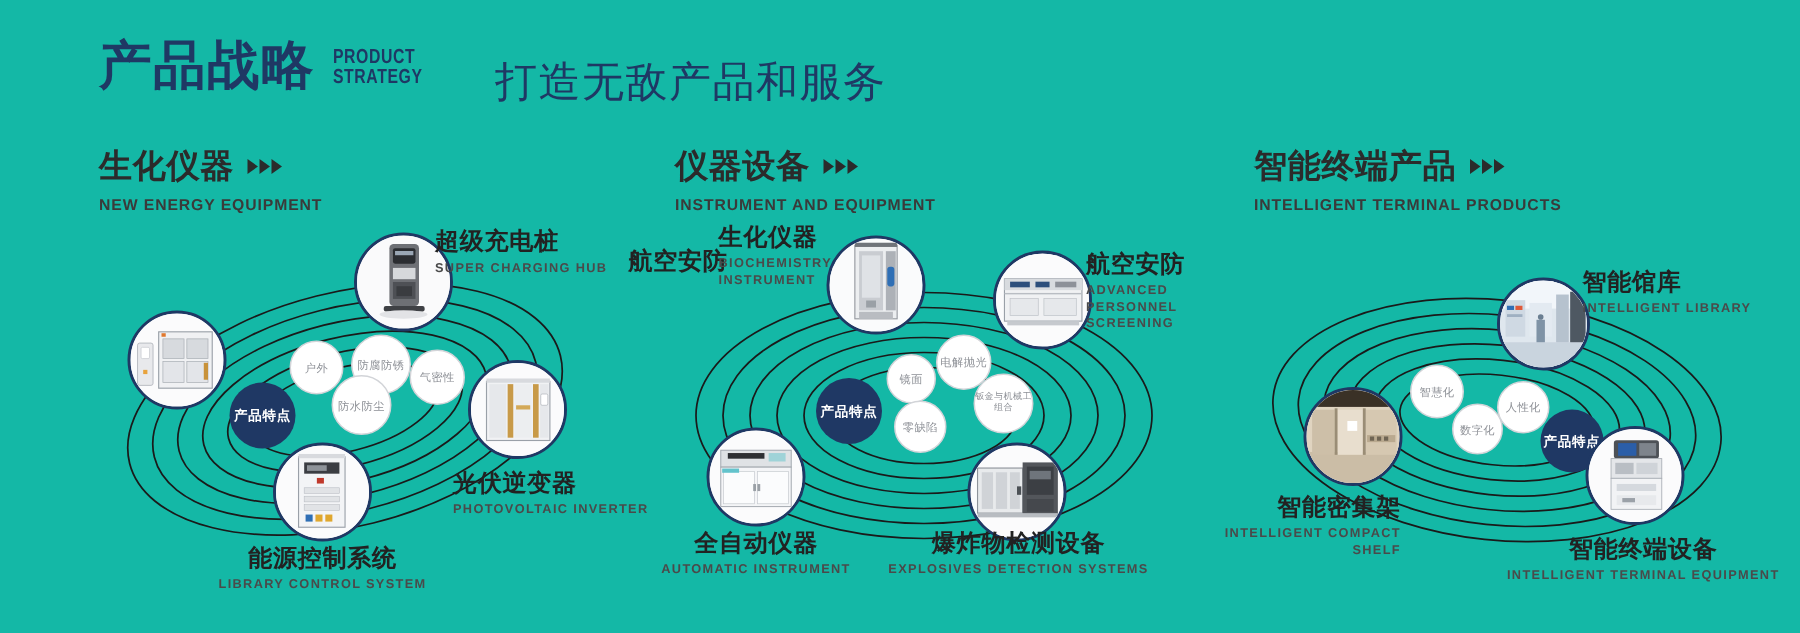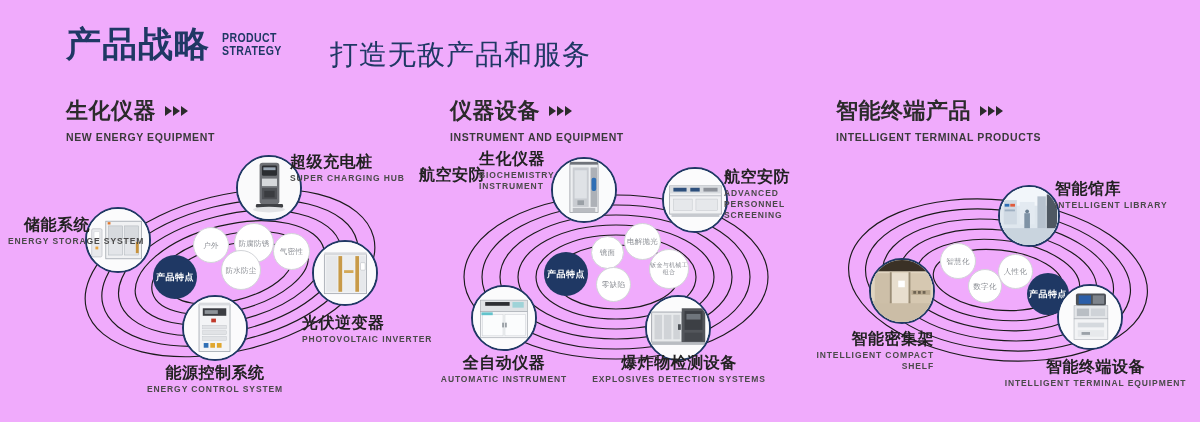--- a/index.html
+++ b/index.html
@@ -3,21 +3,21 @@
 <meta charset="utf-8">
 <style>
   html,body{margin:0;padding:0;background:#ffffff;}
   body{
     font-family:"Liberation Sans","DejaVu Sans",sans-serif;
     -webkit-font-smoothing:antialiased;
   }
   #page{
     position:relative;
     width:1200px;height:422px;
-    background:#f0abfc;
+    background:#14b8a6;
     overflow:hidden;
   }
 
   
   .hdr{position:absolute;left:66px;top:26px;display:flex;align-items:center;}
   .hdr-cn{
     font-size:35px;font-weight:700;color:#1f3864;letter-spacing:1px;
     line-height:1;white-space:nowrap;
   }
   .hdr-en{
@@ -177,25 +177,20 @@
         <rect x="7.5" y="24" width="6" height="8" rx="1" fill="#ffffff" stroke="#c6c9ce" stroke-width=".5"></rect>
         <rect x="9" y="40" width="3" height="3" fill="#e8a33d"></rect>
         <rect x="20" y="13" width="38" height="40" fill="#f0f1f3" stroke="#9aa0a8" stroke-width=".8"></rect>
         <rect x="23" y="18" width="15" height="14" fill="#d7dade" stroke="#a9aeb5" stroke-width=".5"></rect>
         <rect x="40" y="18" width="15" height="14" fill="#d7dade" stroke="#a9aeb5" stroke-width=".5"></rect>
         <rect x="23" y="34" width="15" height="15" fill="#e3e5e9" stroke="#a9aeb5" stroke-width=".5"></rect>
         <rect x="40" y="34" width="15" height="15" fill="#e3e5e9" stroke="#a9aeb5" stroke-width=".5"></rect>
         <rect x="52" y="35" width="3" height="12" fill="#c8923a"></rect>
         <rect x="22" y="14" width="3" height="2.5" fill="#e0782e"></rect>
       </svg>
-    </div>
-    <div class="lbl r" style="left:-32px;top:60px;width:82px;">
-      <div class="cn">储能系统</div>
-      <div class="en">ENERGY STORAGE
-SYSTEM</div>
     </div>
 
     <div class="node" style="left:196px;top:0px;width:66px;height:66px;">
       <svg class="ph" viewBox="0 0 66 66">
         <rect width="66" height="66" fill="#fafafb"></rect>
         <rect x="23" y="6" width="21" height="44" rx="3" fill="#6e7075"></rect>
         <rect x="25.5" y="9" width="16" height="11" rx="1.5" fill="#2b2d31"></rect>
         <rect x="27" y="11" width="13" height="3" fill="#9aa6b4"></rect>
         <rect x="25.5" y="23" width="16" height="8" fill="#d6d8db"></rect>
         <rect x="25.5" y="33" width="16" height="12" fill="#4e5055"></rect>
@@ -239,21 +234,21 @@
         <rect x="20" y="36" width="25" height="4" fill="#e1e3e6" stroke="#b8bcc2" stroke-width=".4"></rect>
         <rect x="20" y="42" width="25" height="4" fill="#e1e3e6" stroke="#b8bcc2" stroke-width=".4"></rect>
         <rect x="21" y="49" width="5" height="5" fill="#2f6fb5"></rect>
         <rect x="28" y="49" width="5" height="5" fill="#e0a72e"></rect>
         <rect x="35" y="49" width="5" height="5" fill="#e0a72e"></rect>
         <rect x="16" y="6" width="33" height="3" fill="#d8dade"></rect>
       </svg>
     </div>
     <div class="lbl c" style="left:45px;top:208px;width:260px;">
       <div class="cn">能源控制系统</div>
-      <div class="en">ENERGY CONTROL SYSTEM</div>
+      <div class="en">LIBRARY CONTROL SYSTEM</div>
     </div>
   </div>
 
   <div class="cluster" style="left:424px;top:155px;width:390px;height:235px;">
 
     <svg class="rings" width="390" height="235" viewBox="0 0 390 235">
       <g fill="none" stroke="#1a1a1a" stroke-width="1.15">
         <ellipse cx="192" cy="122" rx="152" ry="82"></ellipse>
         <ellipse cx="192" cy="122" rx="134" ry="72"></ellipse>
         <ellipse cx="192" cy="122" rx="116" ry="62"></ellipse>

